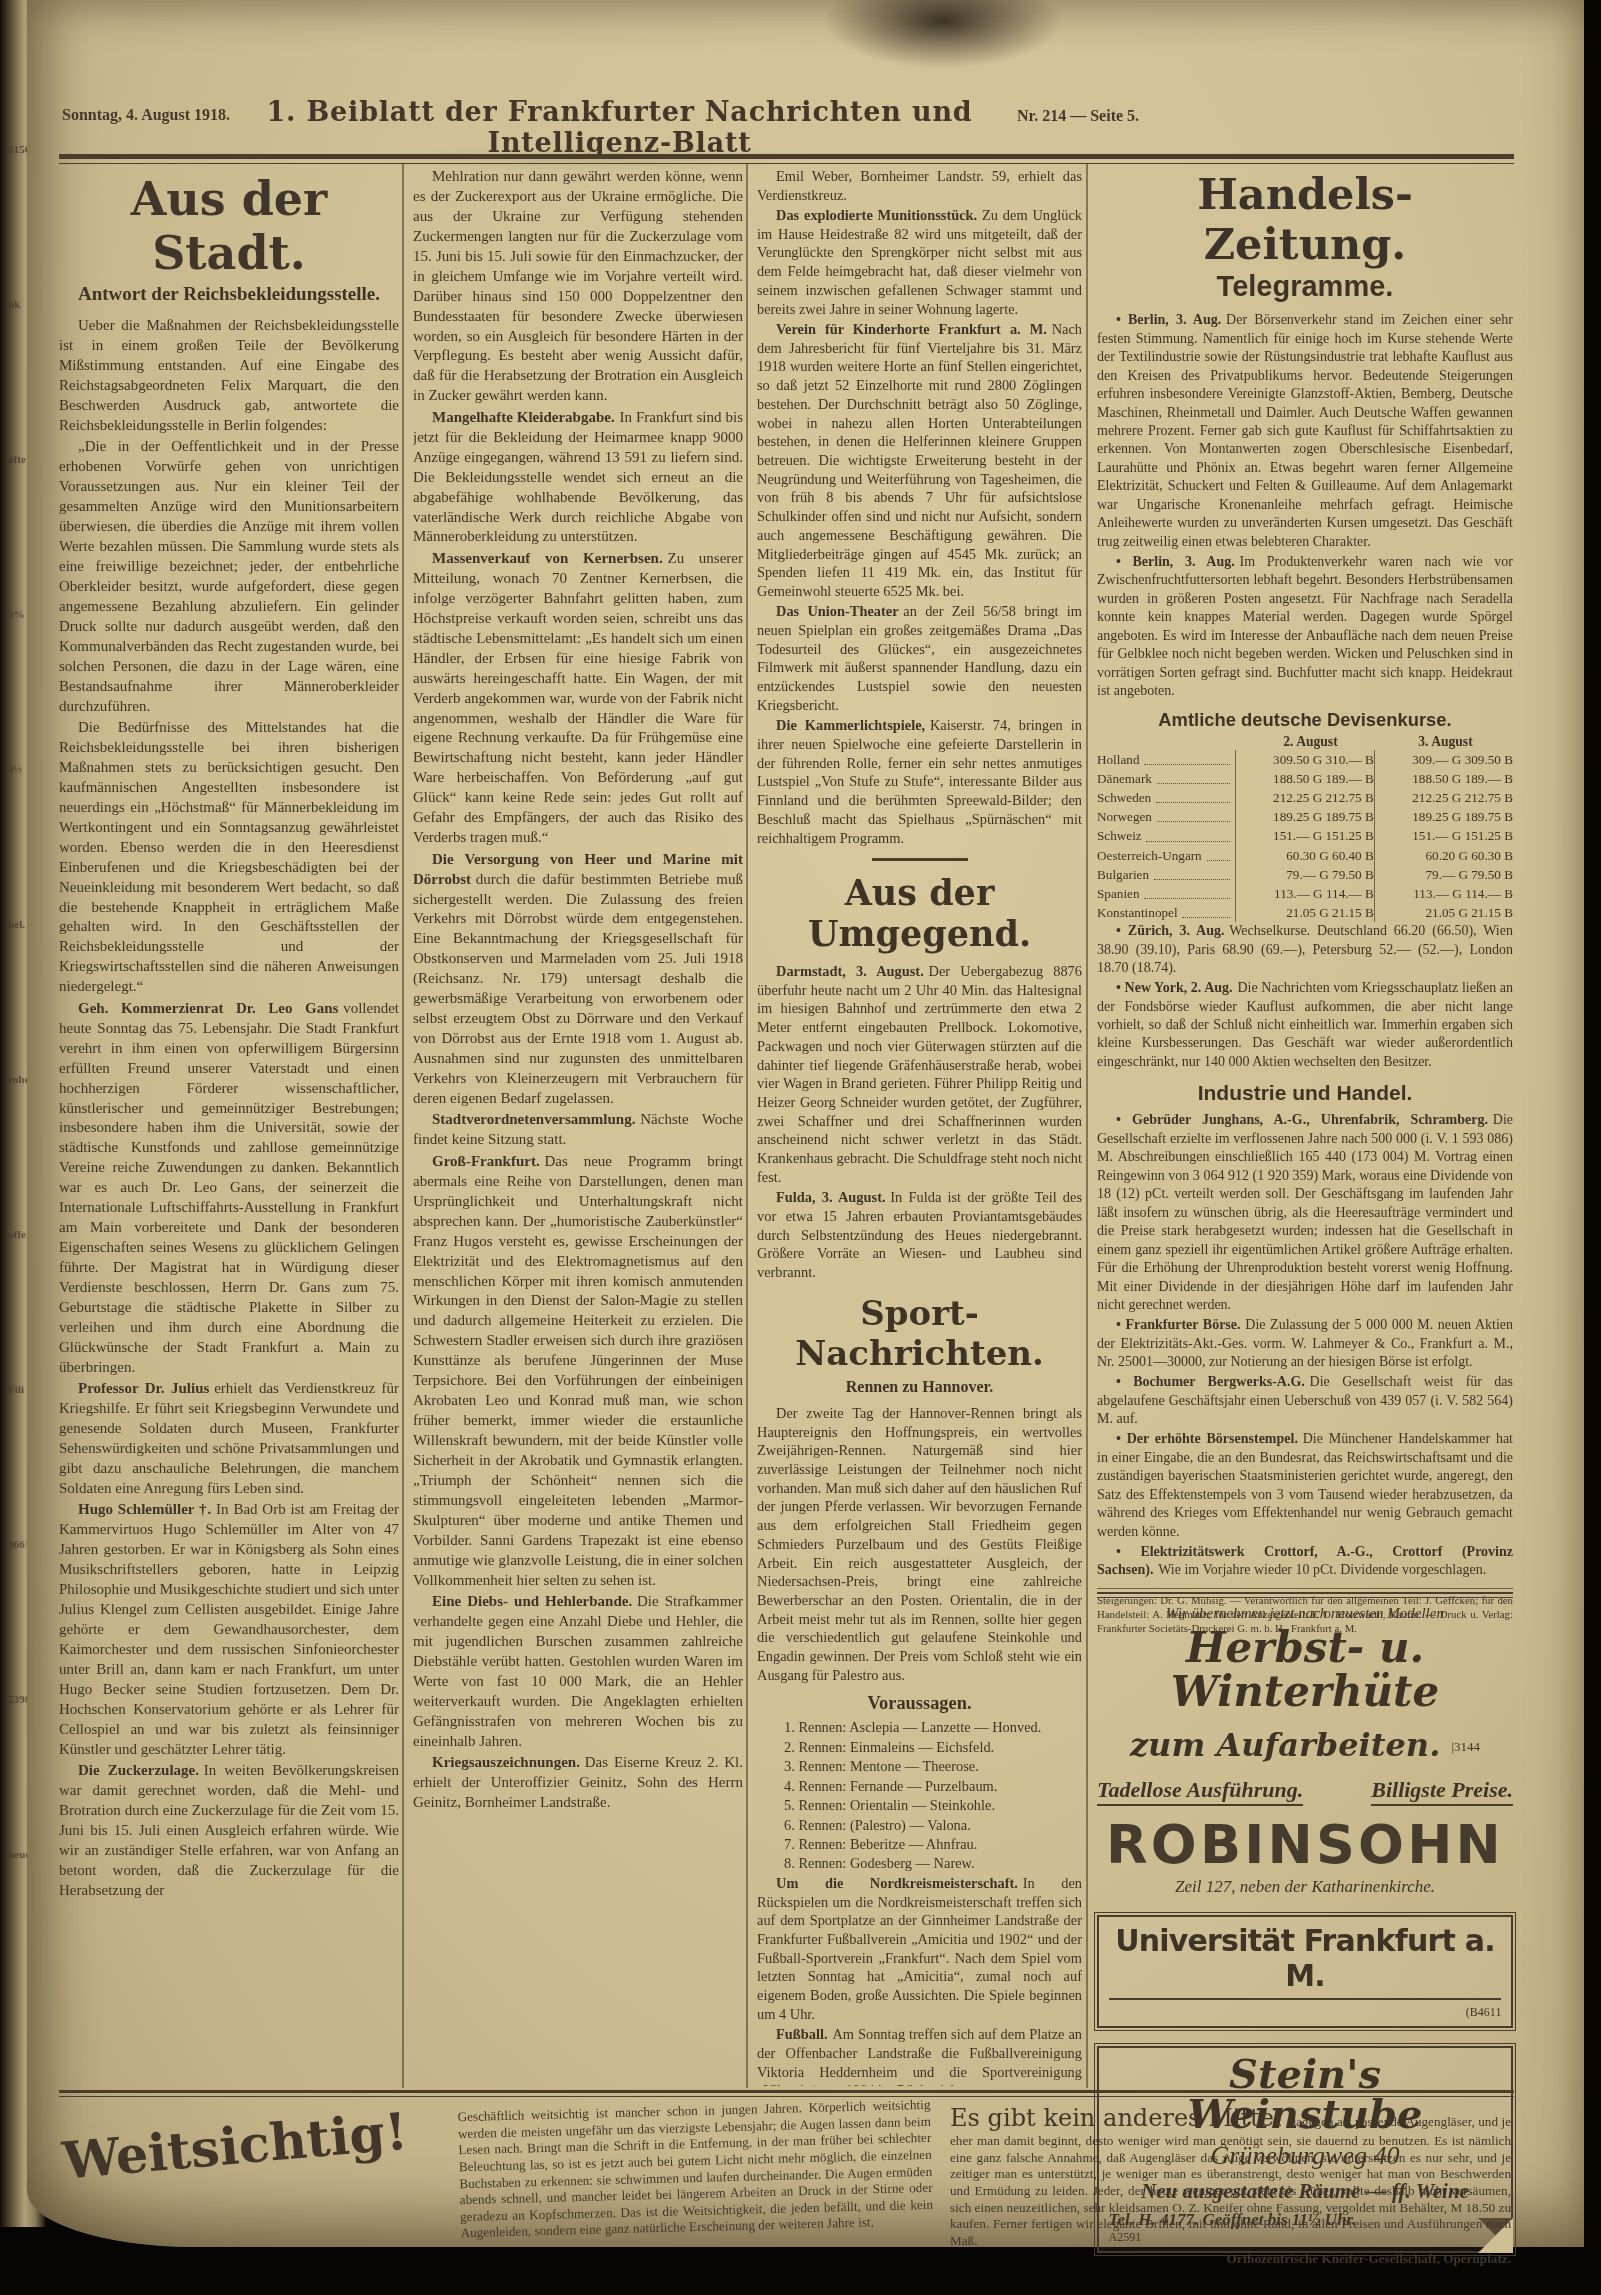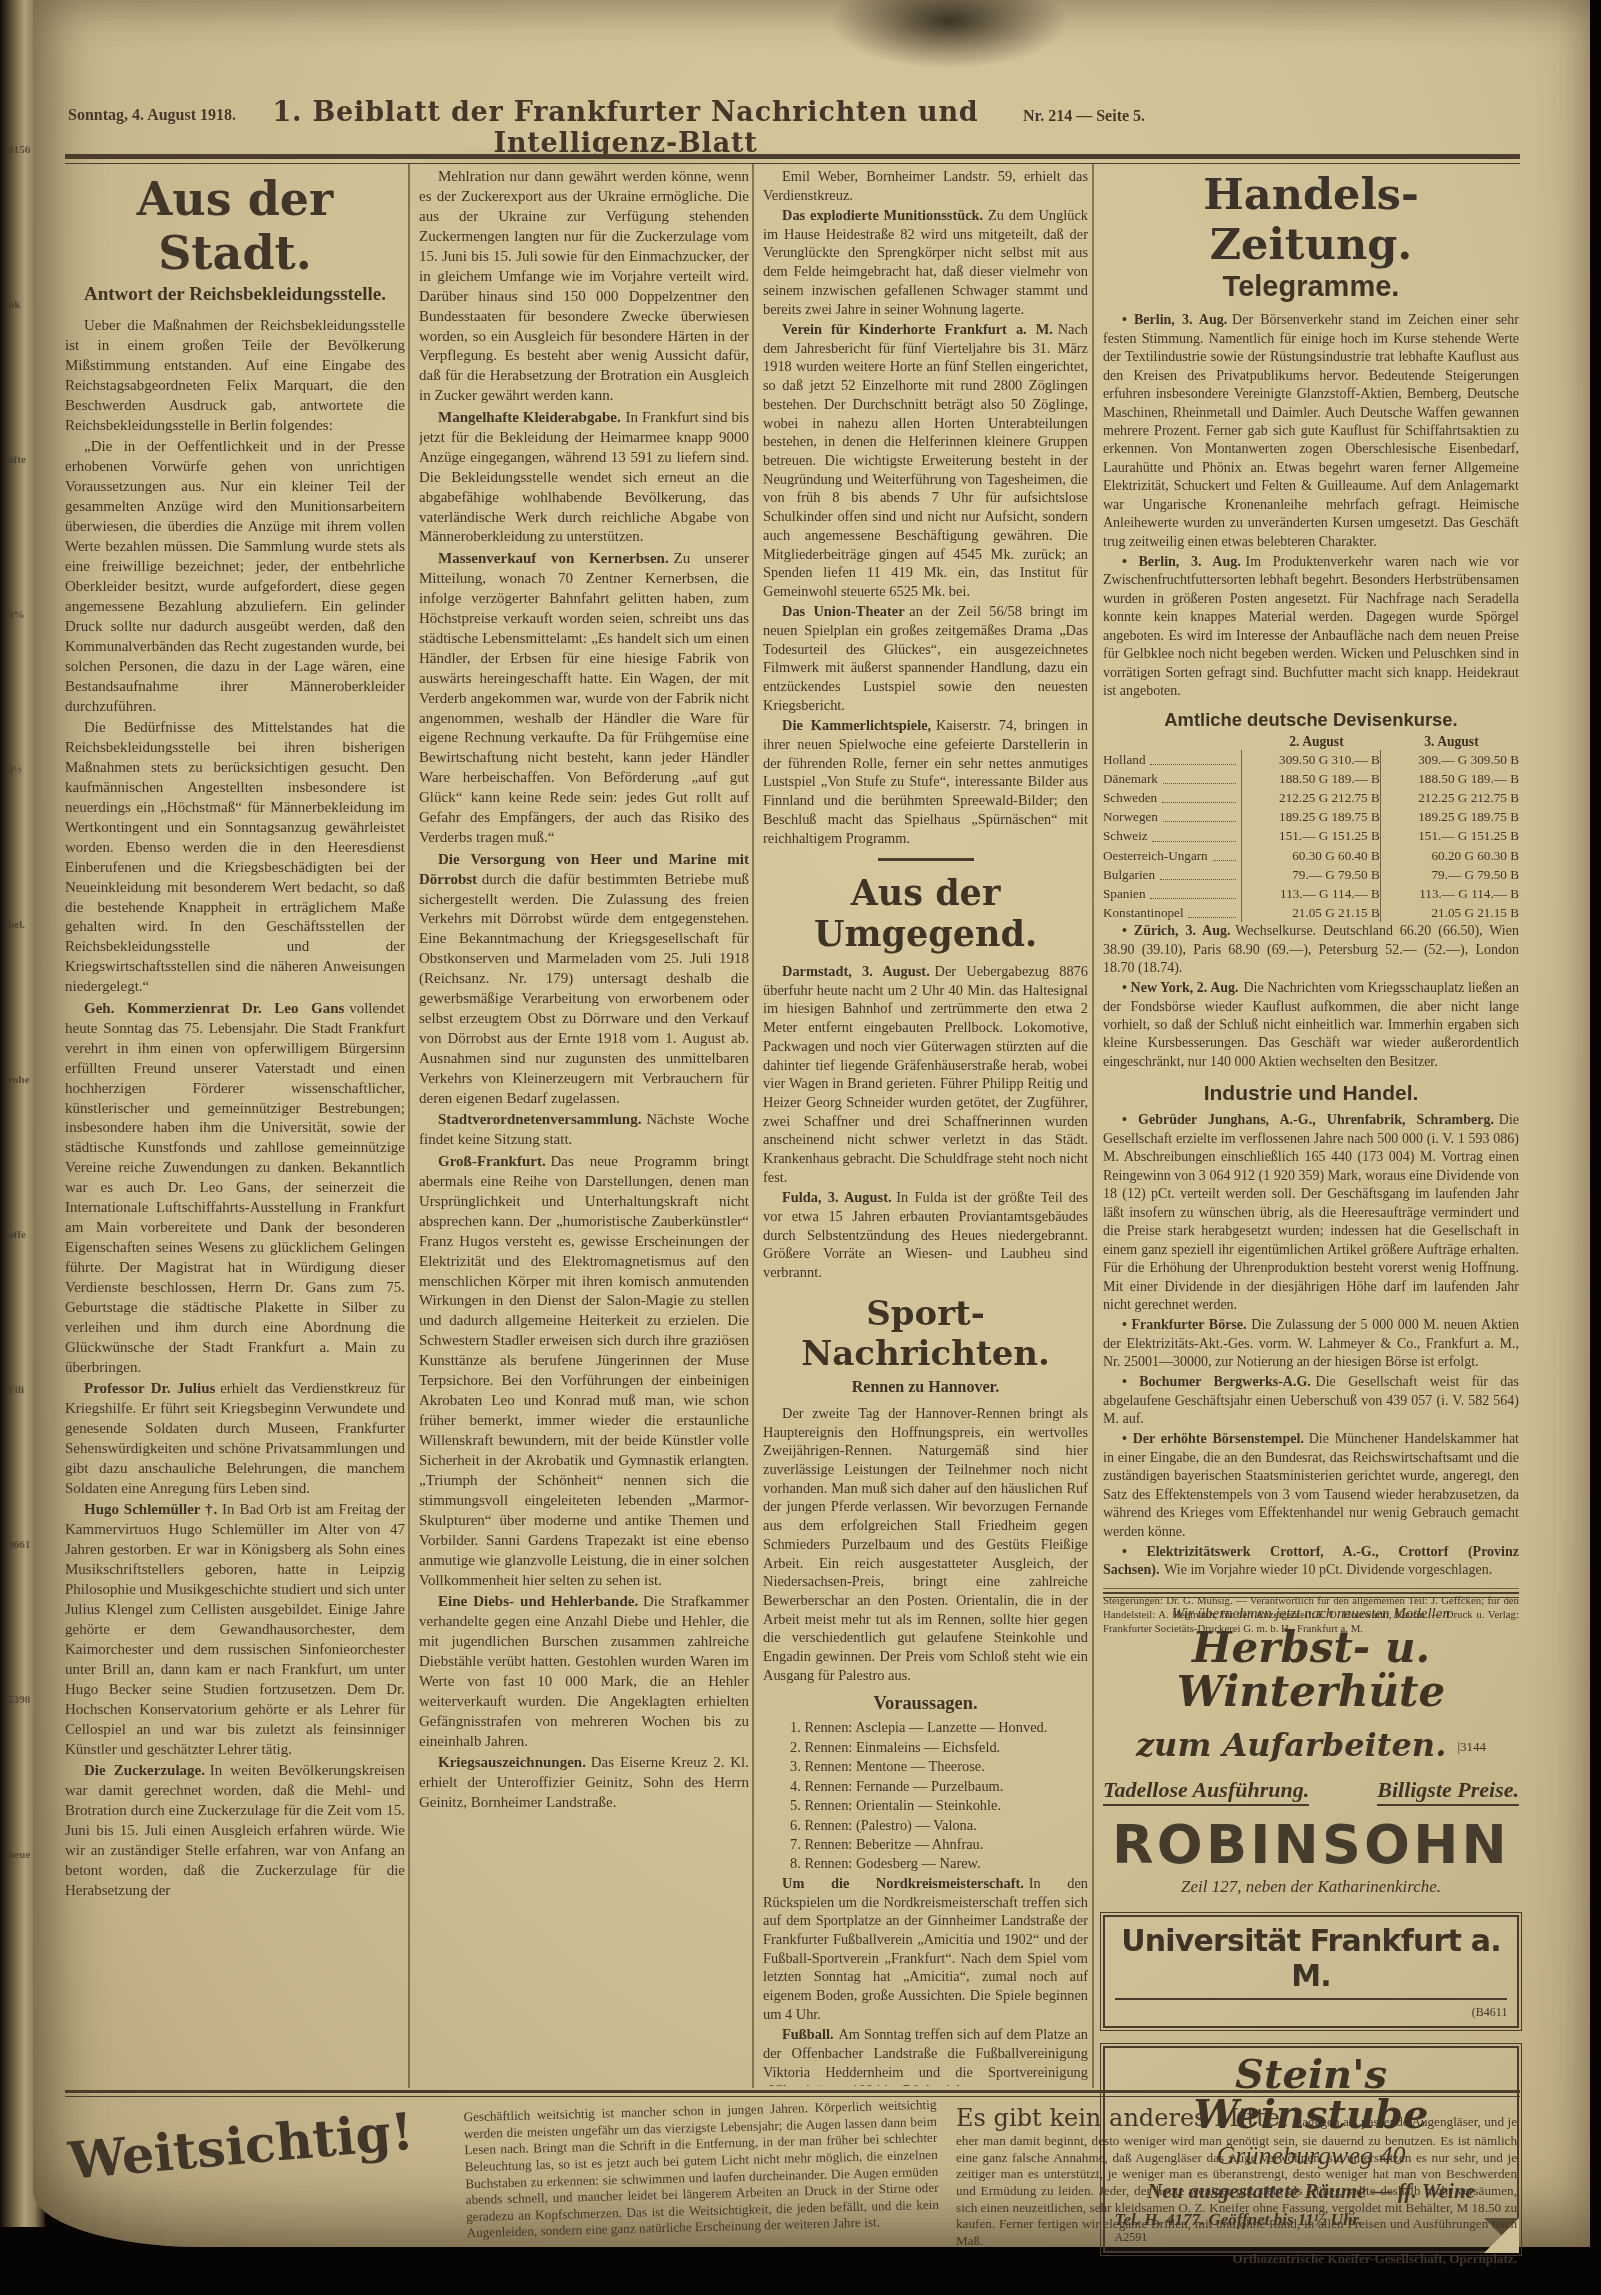--- a/index.html
+++ b/index.html
@@ -10,21 +10,21 @@
   }
   
   .prev-page{
     position:absolute;left:0;top:0;width:45px;height:2227px;
     background:linear-gradient(90deg,#120c07 0%,#5f5138 26%,#b0a078 55%,#8a7a57 78%,#241a0f 100%);
     z-index:1;overflow:hidden;
   }
   .frag{display:block;margin:143px 0 0 8px;color:#3f362a;font-size:11.2px;font-weight:bold;opacity:.75;white-space:nowrap;}
   
   .paper{
-    position:absolute;left:33px;top:0;width:1557px;height:2247px;z-index:2;
+    position:absolute;left:27px;top:0;width:1557px;height:2247px;z-index:2;
     background:radial-gradient(ellipse at 55% 32%,#d8c89e 0%,#cfbf95 52%,#c2b187 84%,#b1a077 100%);
     border-bottom-left-radius:168px 56px;
     box-shadow:inset 0 -37px 56px rgba(58,44,24,.38), inset 27px 0 48px rgba(58,44,24,.28), inset 0 14.4px 32px rgba(58,44,24,.18);
   }
   .smudge{position:absolute;left:796px;top:-27px;width:240px;height:96px;
     background:radial-gradient(ellipse,rgba(28,20,12,.8),rgba(28,20,12,0) 70%);}
   .stain{position:absolute;left:344px;top:144px;width:449px;height:29px;
     background:radial-gradient(ellipse,rgba(120,140,80,.22),rgba(120,140,80,0) 70%);}
   
   .m-date{position:absolute;left:35px;top:106px;font-size:16px;font-weight:bold;color:#46392a;}

